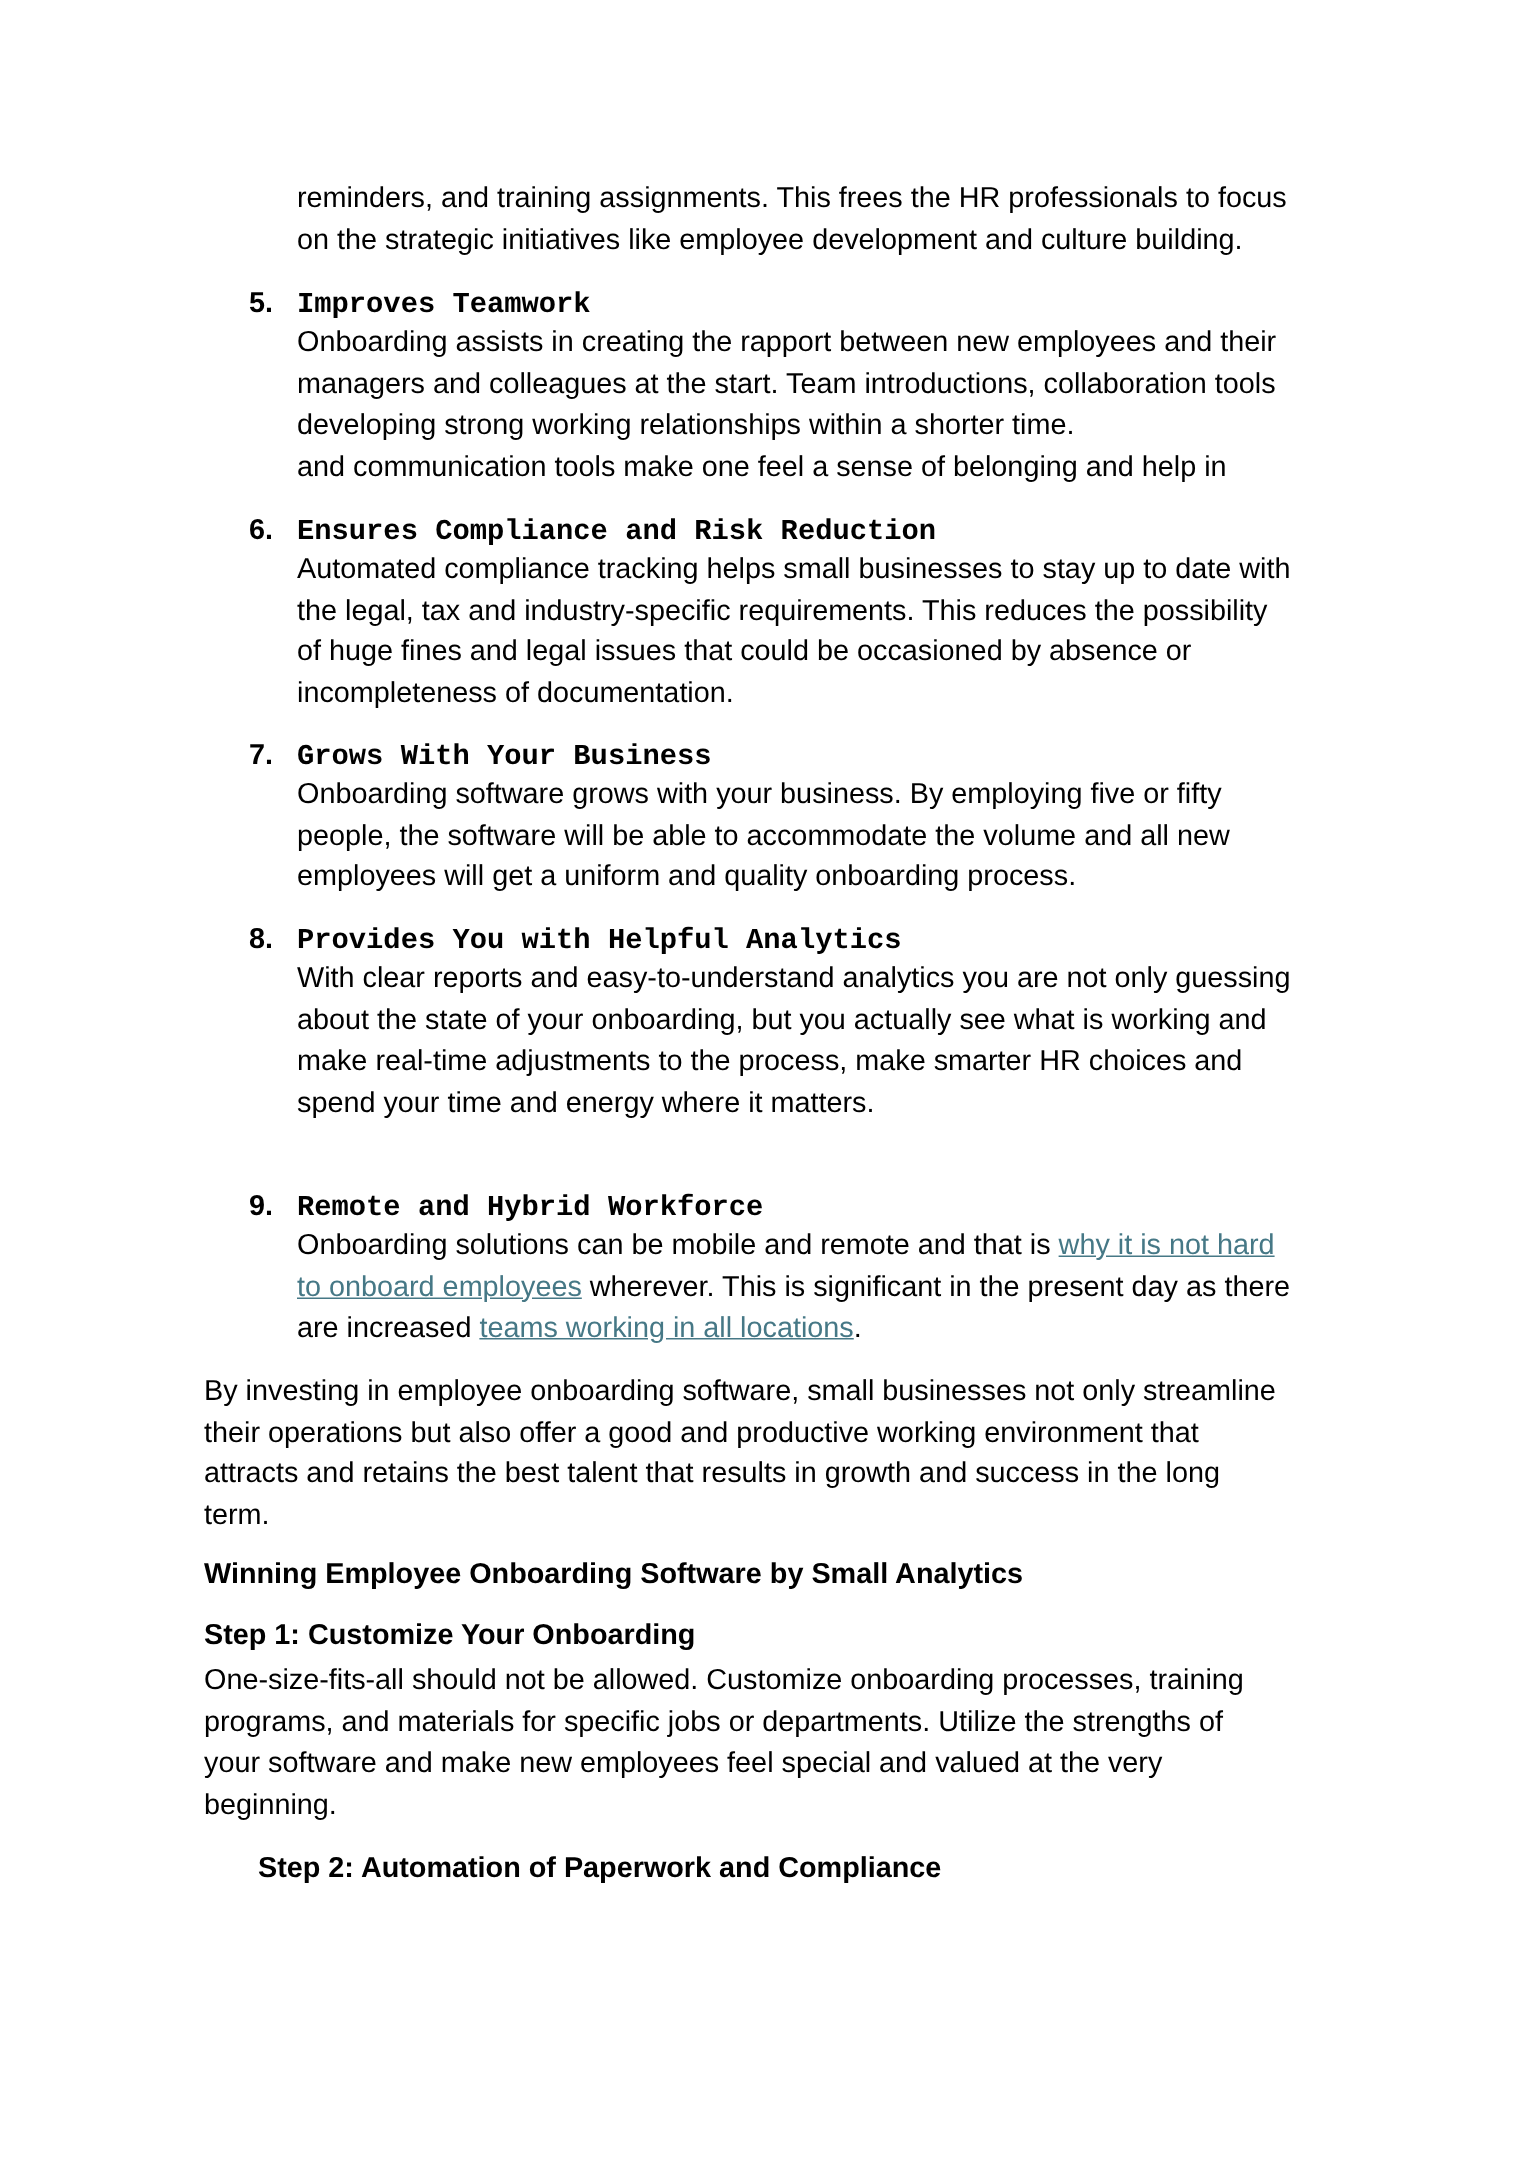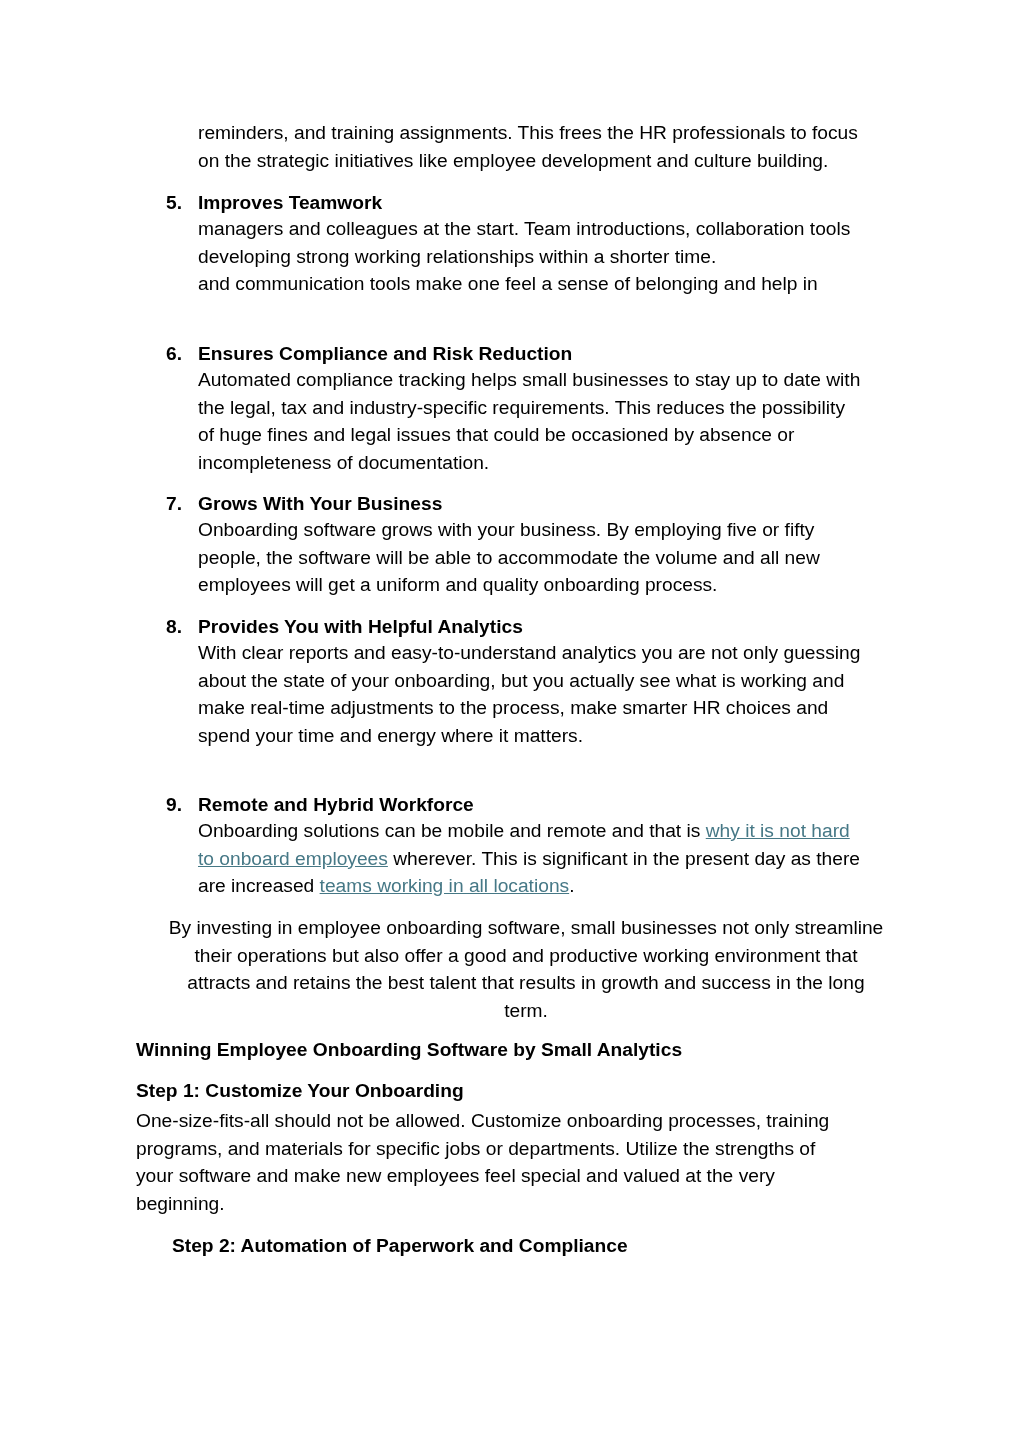--- a/index.html
+++ b/index.html
@@ -2,41 +2,42 @@
 <html><head>
   <meta charset="utf-8">
   <style>
     html, body { margin: 0; padding: 0; background: #ffffff; }
     body { width: 1024px; height: 1449px; position: relative; overflow: hidden;
            font-family: "Liberation Sans", sans-serif; color: #000; font-size: 19.2px; }
     .page { position: absolute; left: 12px; top: 0; width: 1024px; height: 1449px; }
     .cont { position: absolute; left: 186px; width: 720px; line-height: 27.5px; }
     .item { position: absolute; left: 154px; width: 760px; }
     .num { position: absolute; left: 0; font-weight: bold; }
-    .item .title { position: absolute; left: 32px; font-weight: bold; white-space: nowrap; }
+    .item .title { position: absolute; left: 32px; font-weight: bold; white-space: nowrap; font-family: Liberation Mono, monospace; }
     .item .body { position: absolute; left: 32px; width: 720px; line-height: 27.5px; }
     .line { display: block; white-space: nowrap; }
     a.link { color: #467886; text-decoration: underline; }
     .para { position: absolute; left: 124px; width: 780px; line-height: 27.5px; }
     .heading { position: absolute; left: 124px; font-weight: bold; white-space: nowrap; }
   </style>
 </head>
 <body>
 
 <div class="page">
 
   <div class="cont" style="top:119px;">
     <span class="line">reminders, and training assignments. This frees the HR professionals to focus</span>
     <span class="line">on the strategic initiatives like employee development and culture building.</span>
   </div>
 
   <div class="item" style="top:192px;">
     <span class="num">5.</span>
     <span class="title">Improves Teamwork</span>
     <div class="body" style="top:23px;">
+      <span class="line">Onboarding assists in creating the rapport between new employees and their</span>
       <span class="line">managers and colleagues at the start. Team introductions, collaboration tools</span>
       <span class="line">developing strong working relationships within a shorter time.</span>
       <span class="line">and communication tools make one feel a sense of belonging and help in</span>
     </div>
   </div>
 
   <div class="item" style="top:343px;">
     <span class="num">6.</span>
     <span class="title">Ensures Compliance and Risk Reduction</span>
     <div class="body" style="top:23px;">
@@ -71,21 +72,21 @@
   <div class="item" style="top:794px;">
     <span class="num">9.</span>
     <span class="title">Remote and Hybrid Workforce</span>
     <div class="body" style="top:23px;">
       <span class="line"><span>Onboarding solutions can be mobile and remote and that is </span><a class="link" href="#">why it is not hard</a></span>
       <span class="line"><a class="link" href="#">to onboard employees</a><span> wherever. This is significant in the present day as there</span></span>
       <span class="line"><span>are increased </span><a class="link" href="#">teams working in all locations</a><span>.</span></span>
     </div>
   </div>
 
-  <div class="para" style="top:914px;text-align:center;">
+  <div class="para" style="top:914px;">
     <span class="line">By investing in employee onboarding software, small businesses not only streamline</span>
     <span class="line">their operations but also offer a good and productive working environment that</span>
     <span class="line">attracts and retains the best talent that results in growth and success in the long</span>
     <span class="line">term.</span>
   </div>
 
   <div class="heading" style="top:1039px;">Winning Employee Onboarding Software by Small Analytics</div>
 
   <div class="heading" style="top:1080px;">Step 1: Customize Your Onboarding</div>
   <div class="para" style="top:1107px;">

